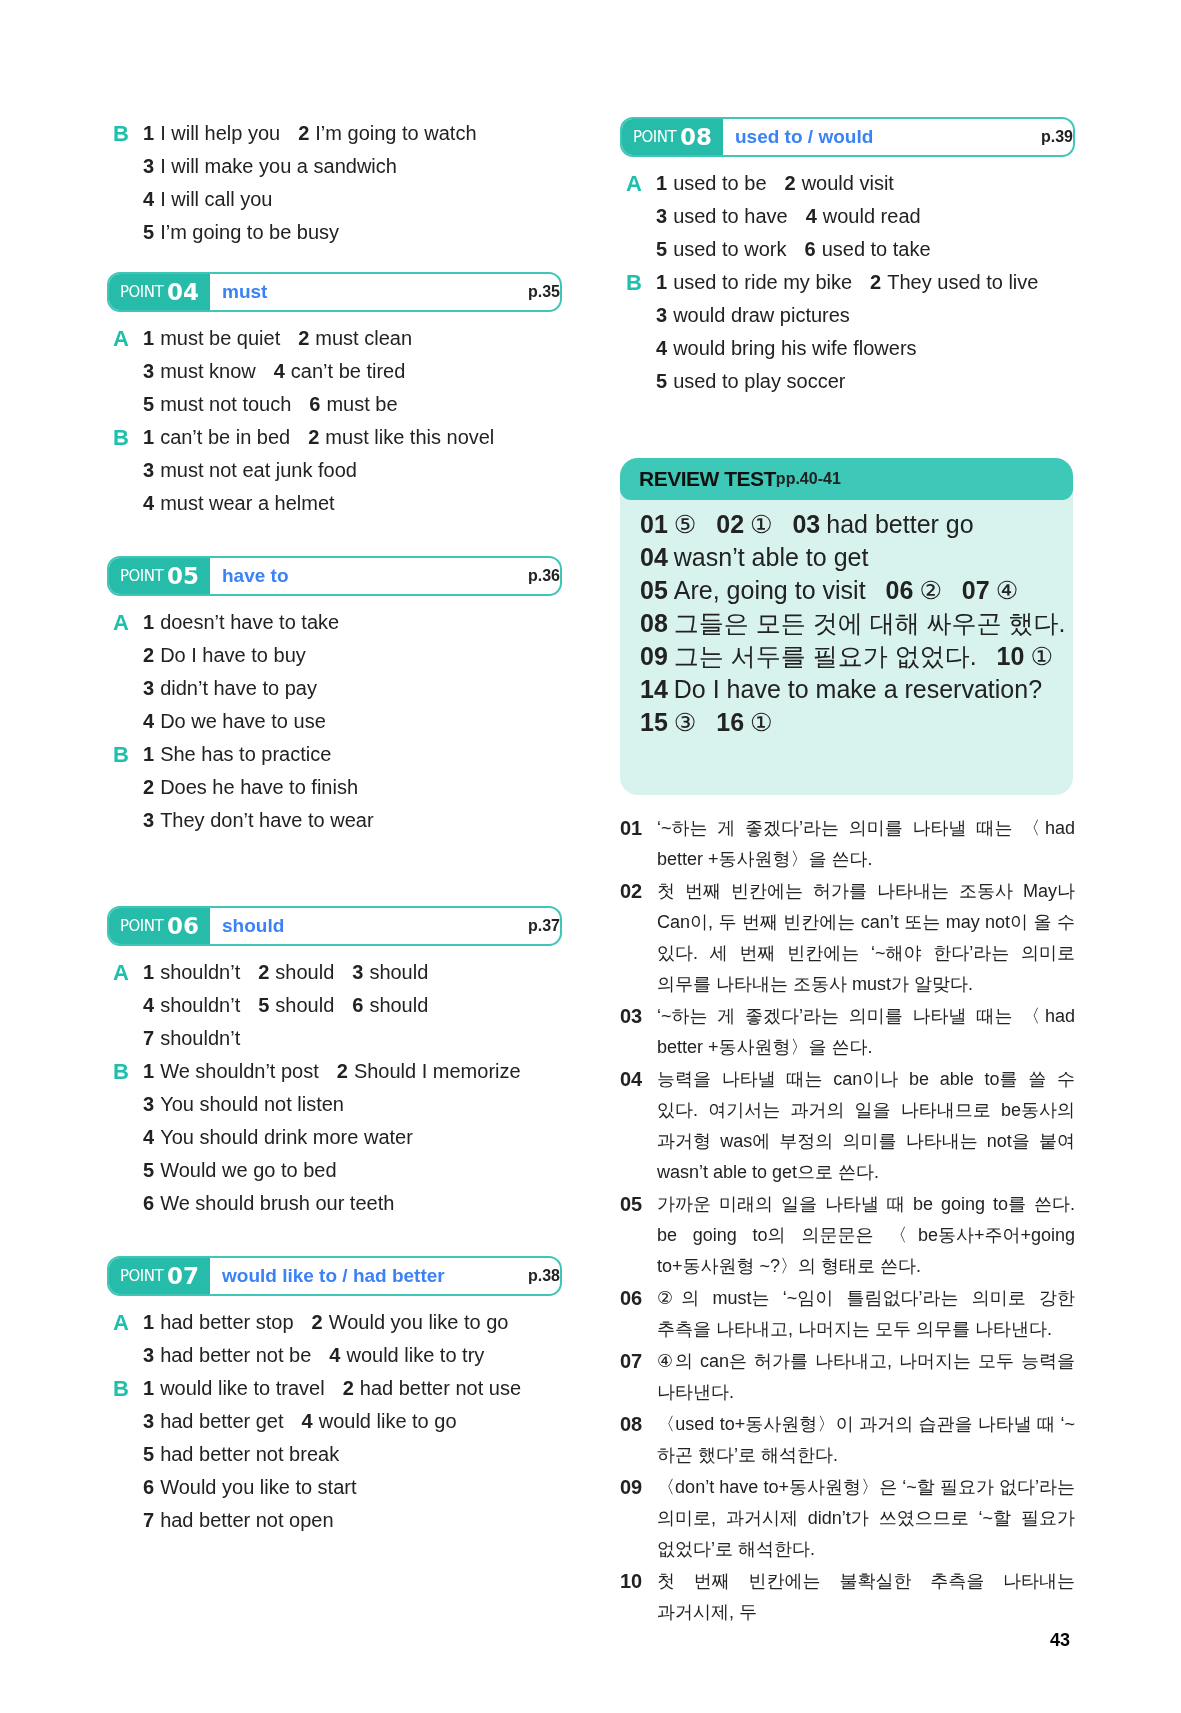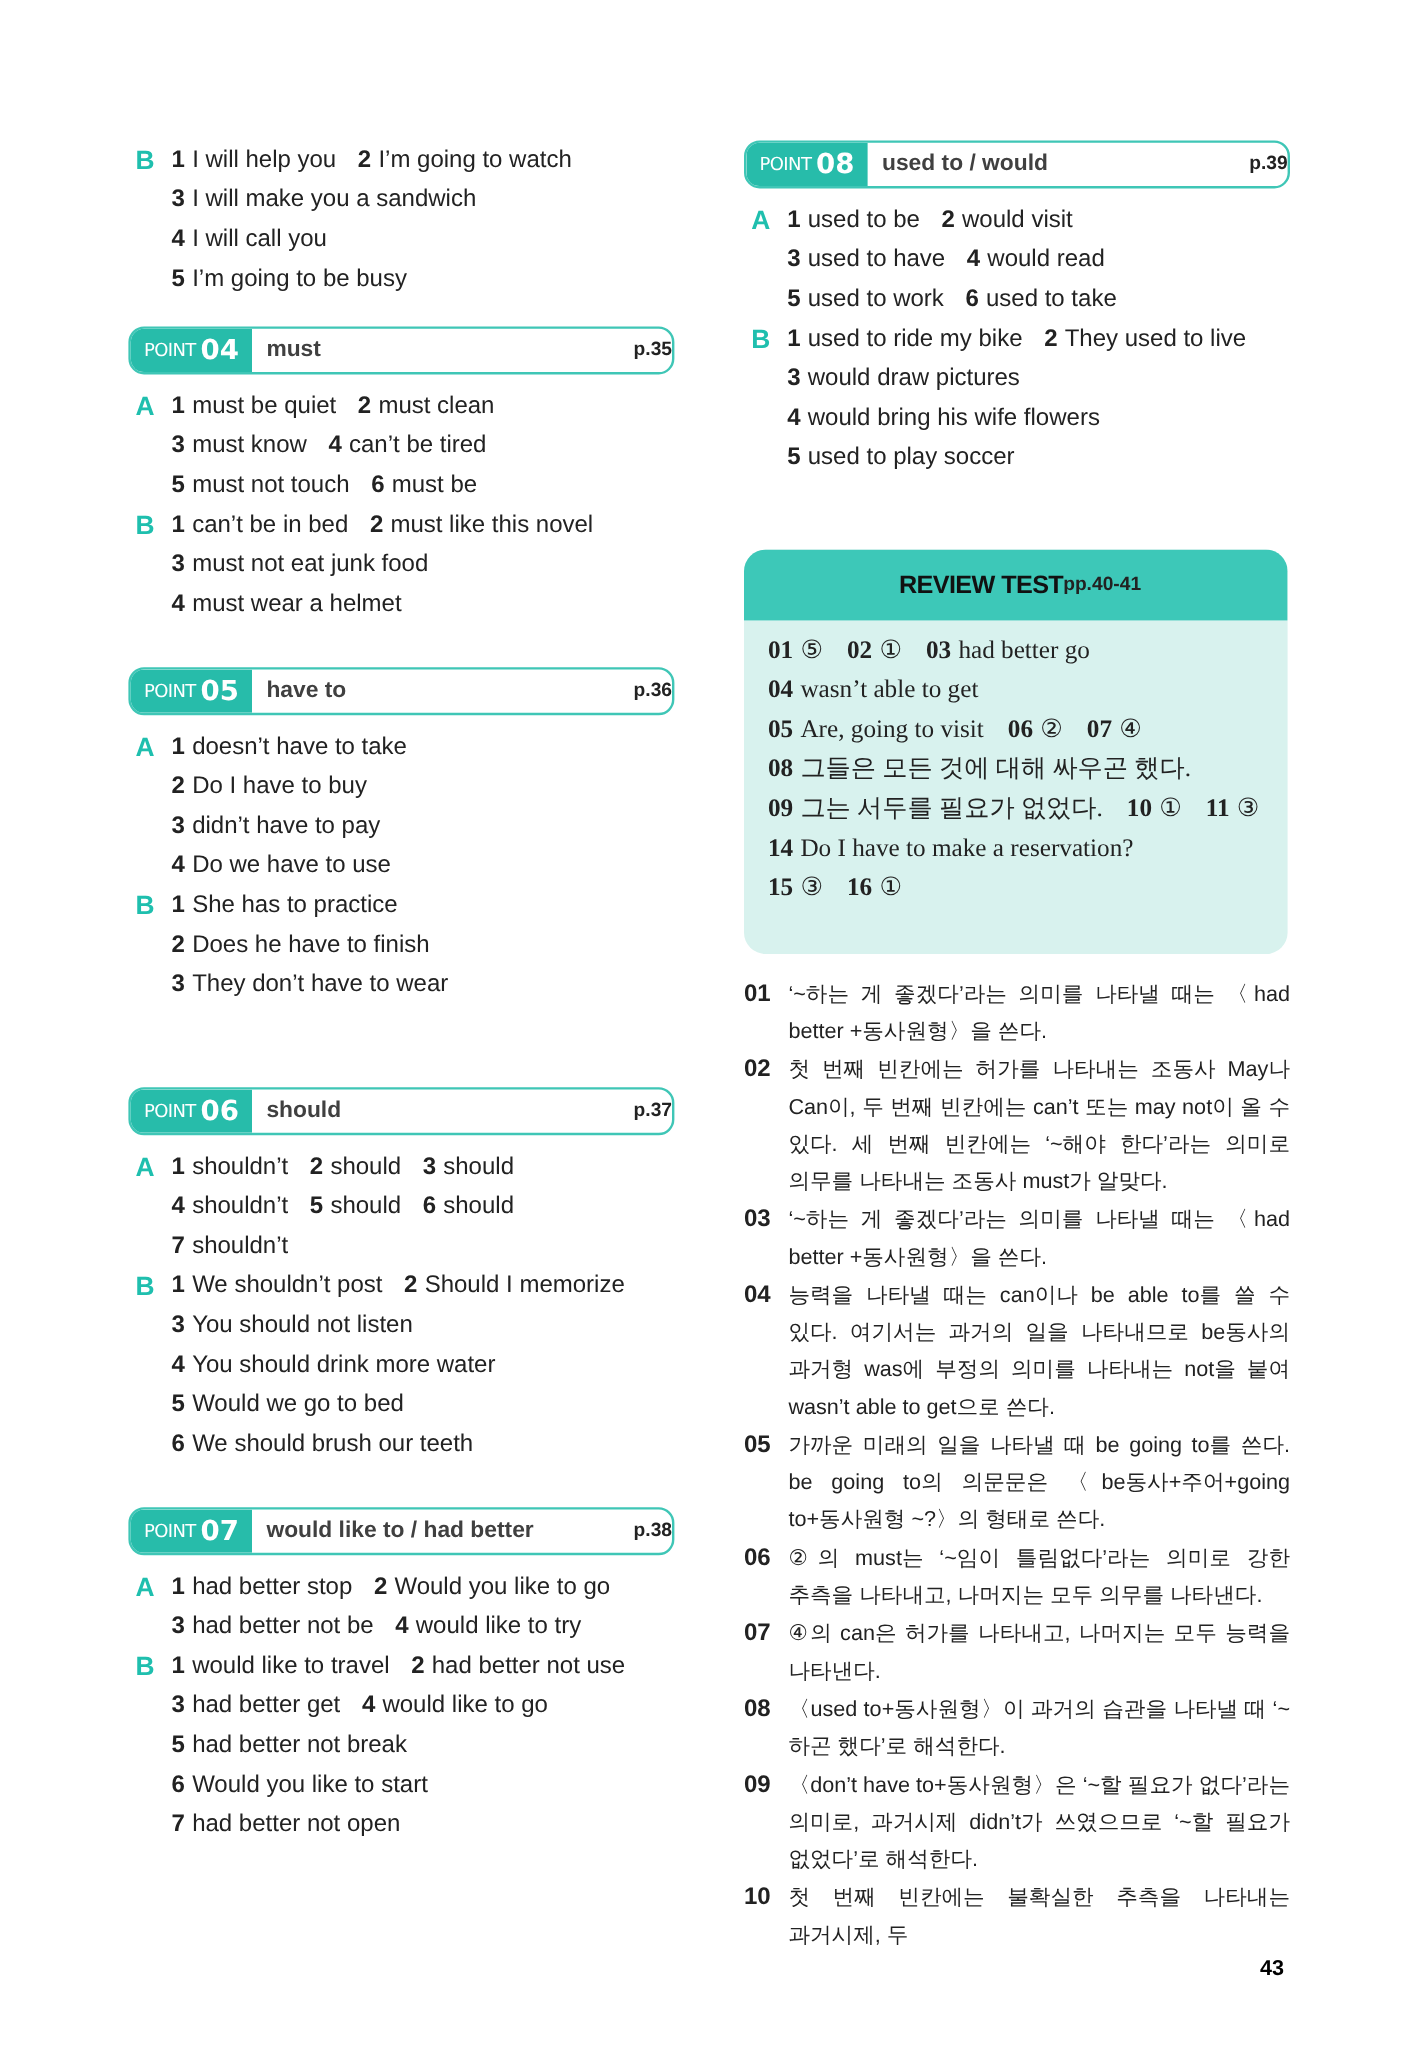--- a/index.html
+++ b/index.html
@@ -30,35 +30,35 @@
     border-radius: 13px; box-sizing: border-box; display: flex;
     align-items: center; overflow: hidden; background: #fff;
   }
   .point-tag {
     background: #27bcaa; height: 100%; width: 101px; display: flex;
     align-items: center; justify-content: center; color: #fff;
     font-family: "DejaVu Sans", sans-serif;
   }
   .point-tag .pt { font-size: 15px; letter-spacing: -0.5px; margin-right: 4px; }
   .point-tag .pn { font-size: 23px; font-weight: bold; }
-  .point-title { flex: 1; padding-left: 12px; font-weight: bold; font-size: 19px; color: #404040; }
+  .point-title { flex: 1; padding-left: 12px; font-weight: bold; font-size: 19px; color: #3b82f6; }
   .point-page { font-weight: bold; font-size: 16px; color: #222; }
 
   .review-box {
     position: absolute; left: 0; top: 458px; width: 453px; height: 337px;
     background: #d8f2ee; border-radius: 18px; overflow: hidden;
   }
   .review-head {
-    height: 59px; background: #3dc8b8; display: flex; align-items: center;
-    justify-content: center; padding: 0 12px 0 19px;
+    height: 42px; background: #3dc8b8; display: flex; align-items: center;
+    justify-content: flex-start; padding: 0 12px 0 19px; border-radius: 11px;
   }
   .review-title { font-weight: bold; font-size: 21px; color: #111; letter-spacing: -0.5px; }
   .review-pages { font-weight: bold; font-size: 16px; color: #222; }
   .review-body { padding: 8px 0 0 20px; }
-  .review-line { height: 33px; line-height: 33px; font-size: 21px; white-space: nowrap; font-family: Liberation Serif, serif; }
+  .review-line { height: 33px; line-height: 33px; font-size: 25px; white-space: nowrap; }
   .review-line .item { margin-right: 20px; }
 
   .expl { position: absolute; left: 0; top: 813px; width: 455px; }
   .expl-item { position: relative; padding-left: 37px; margin-bottom: 1px; }
   .expl-num { position: absolute; left: 0; top: 0; font-weight: bold; font-size: 20px; line-height: 31px; }
   .expl-text { font-size: 18px; line-height: 31px; text-align: justify; word-break: keep-all; }
 
   .page-number {
     position: absolute; left: 1050px; top: 1630px; font-weight: bold;
     font-size: 18px; color: #000000;

